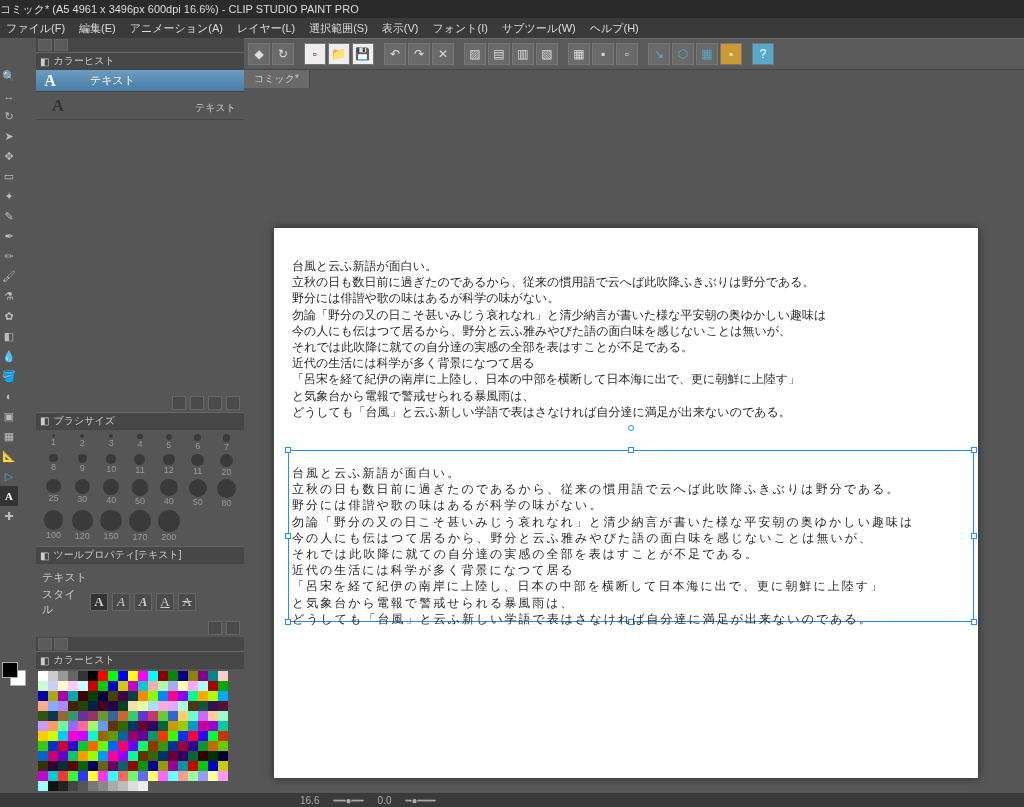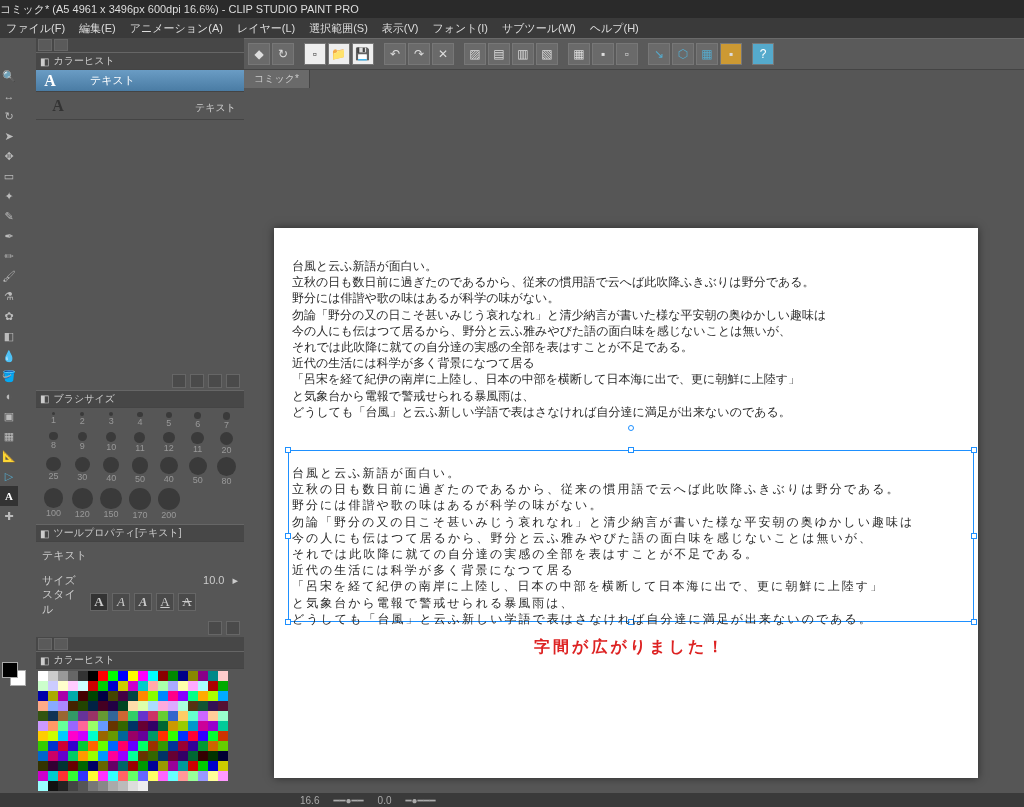--- a/index.html
+++ b/index.html
@@ -234,26 +234,20 @@
             <div class="brushcircle" style="width:22px;height:22px;"></div>
             <span>200</span>
           </div>
         </div>
       <div class="panelhdr">
         <span>◧</span>
           <span>ツールプロパティ[テキスト]</span>
       </div>
       <div class="propbody">
         <div style="margin-bottom:6px;">テキスト</div>
-        <div class="proprow">
-          <label>サイズ</label>
-          <div class="spacer"></div>
-          <span>10.0</span>
-          <span>▸</span>
-        </div>
         <div class="proprow">
           <label>スタイル</label>
           <div class="stylebtns">
             <span class="stylebtn sel" style="font-weight:bold;font-style:normal;">A</span>
             <span class="stylebtn">A</span>
             <span class="stylebtn" style="font-weight:bold;">A</span>
             <span class="stylebtn" style="text-decoration:underline;font-style:normal;">A</span>
             <span class="stylebtn" style="text-decoration:line-through;font-style:normal;">A</span>
           </div>
         </div>
@@ -538,21 +532,20 @@
         <div class="handle" style="left:-4px;top:-4px;"></div>
         <div class="handle" style="left:50%;top:-4px;margin-left:-3px;"></div>
         <div class="handle" style="right:-4px;top:-4px;"></div>
         <div class="handle" style="left:-4px;top:50%;margin-top:-3px;"></div>
         <div class="handle" style="right:-4px;top:50%;margin-top:-3px;"></div>
         <div class="handle" style="left:-4px;bottom:-4px;"></div>
         <div class="handle" style="left:50%;bottom:-4px;margin-left:-3px;"></div>
         <div class="handle" style="right:-4px;bottom:-4px;"></div>
       </div>
       <div class="textblk tb2" id="tb2">台風と云ふ新語が面白い。<br>立秋の日も数日前に過ぎたのであるから、従来の慣用語で云へば此吹降ふきぶりは野分である。<br>野分には俳諧や歌の味はあるが科学の味がない。<br>勿論「野分の又の日こそ甚いみじう哀れなれ」と清少納言が書いた様な平安朝の奥ゆかしい趣味は<br>今の人にも伝はつて居るから、野分と云ふ雅みやびた語の面白味を感じないことは無いが、<br>それでは此吹降に就ての自分達の実感の全部を表はすことが不足である。<br>近代の生活には科学が多く背景になつて居る<br>「呂宋を経て紀伊の南岸に上陸し、日本の中部を横断して日本海に出で、更に朝鮮に上陸す」<br>と気象台から電報で警戒せられる暴風雨は、<br>どうしても「台風」と云ふ新しい学語で表はさなければ自分達に満足が出来ないのである。</div>
-      <div class="redtext">字間が広がりました！</div>
     </div>
   </div>
 </div>
 
 <div class="status">
   <span>16.6</span>
   <span>━━●━━</span>
   <span>0.0</span>
   <span>━●━━━</span>
 </div>

